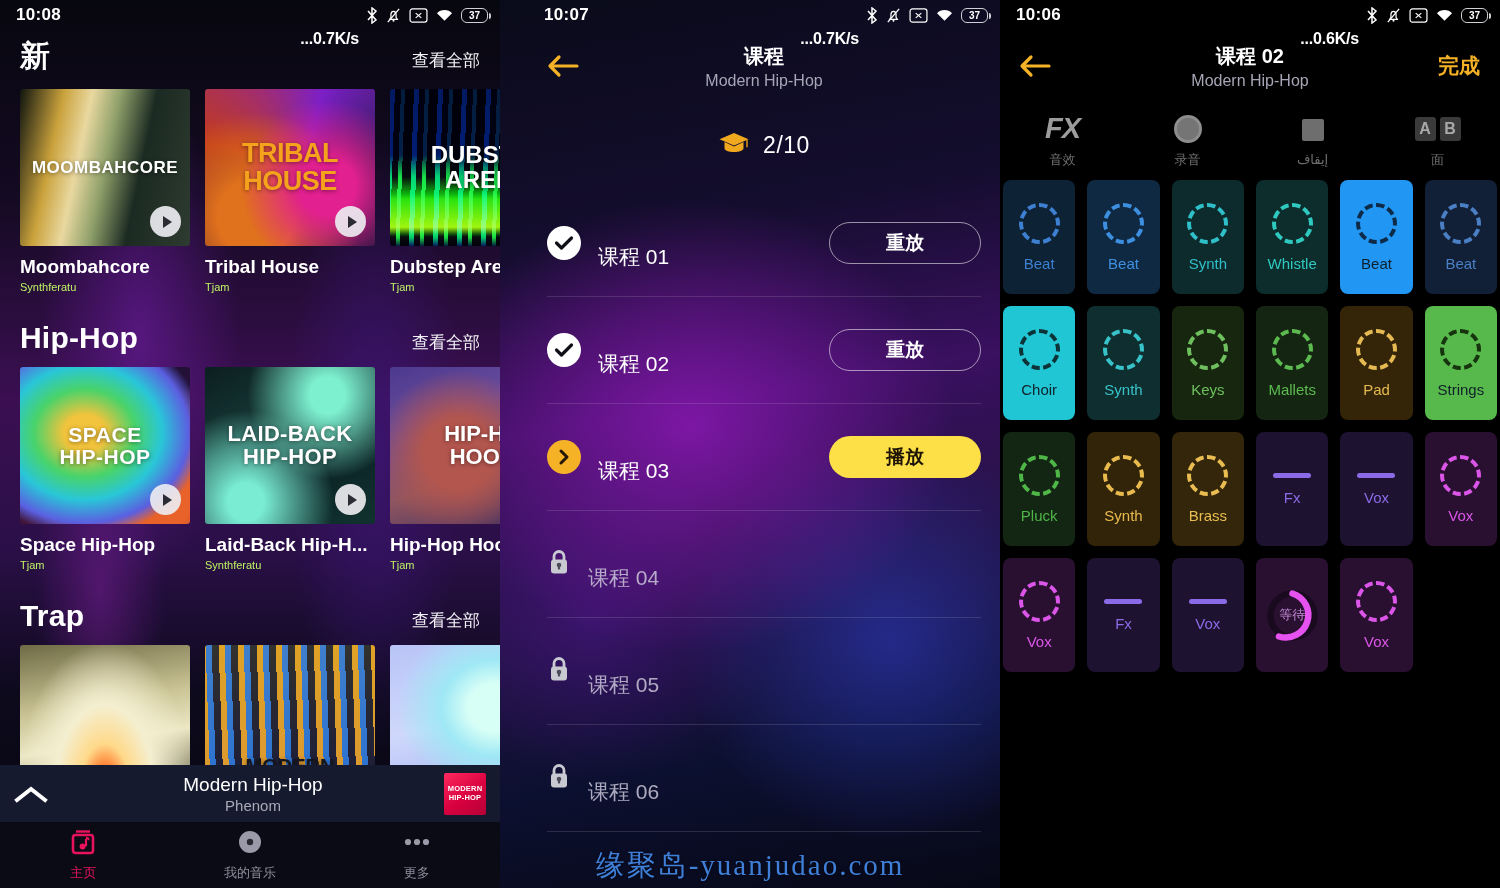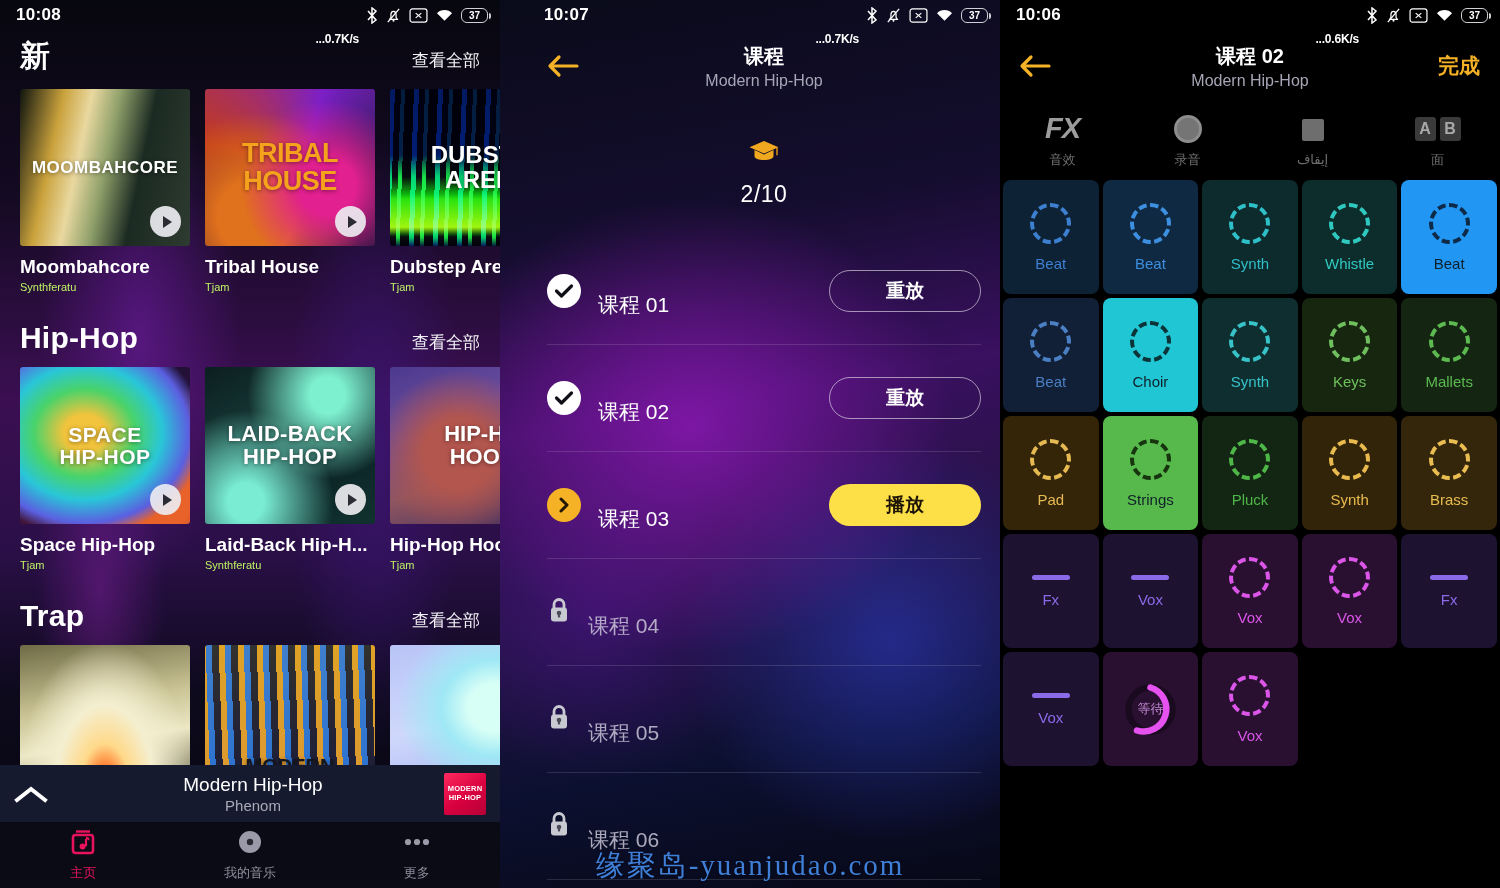--- a/index.html
+++ b/index.html
@@ -13,21 +13,21 @@
   .panel { width: 500px; height: 888px; position: relative; overflow: hidden; }
 
   
   .statusbar {
     height: 30px; display: flex; align-items: center;
     justify-content: space-between; padding: 0 12px 0 16px;
     position: relative; z-index: 40;
   }
   .sb-time { color: #fff; font-size: 17px; font-weight: bold; letter-spacing: .3px; }
   .sb-right { display: flex; align-items: center; gap: 7px; }
-  .sb-speed { color: #fff; font-size: 12px; font-weight: bold; letter-spacing: -.2px; margin-top: 48px; }
+  .sb-speed { color: #fff; font-size: 16px; font-weight: bold; letter-spacing: -.2px; margin-top: 48px; }
   .sb-ico { display: inline-flex; align-items: center; justify-content: center; }
   .batt {
     border: 1.6px solid #cfcfd6; border-radius: 6px; width: 27px; height: 15px;
     color: #fff; font-size: 10px; font-weight: bold;
     display: flex; align-items: center; justify-content: center; position: relative;
   }
   .batt::after{content:"";position:absolute;right:-4px;top:4px;width:2.5px;height:6px;background:#cfcfd6;border-radius:0 2px 2px 0;}
 
   
   .p1 { background: #0b0b18; }
@@ -138,21 +138,21 @@
       radial-gradient(ellipse 55% 30% at 78% 72%, rgba(44,58,190,.60), rgba(44,58,190,0) 76%),
       radial-gradient(ellipse 50% 24% at 18% 70%, rgba(88,22,160,.45), rgba(88,22,160,0) 74%),
       linear-gradient(170deg,#0a0b1a 0%, #140d2e 26%, #3a1060 45%, #231242 64%, #0c1030 82%, #070816 100%);
   }
   .p2-inner { position: relative; z-index: 5; }
   .topbar2 { height: 72px; display: flex; align-items: center; padding: 0 18px; position: relative; }
   .back-arrow { width: 44px; display: flex; align-items: center; }
   .tb-center { position: absolute; left: 0; right: 0; text-align: center; pointer-events: none; }
   .tb-t { color: #fff; font-size: 20px; font-weight: bold; }
   .tb-s { color: #a6a6b6; font-size: 16px; margin-top: 2px; }
-  .progress-row { display: flex; align-items: center; justify-content: center; gap: 13px; margin-top: 36px; flex-direction: column; }
+  .progress-row { display: flex; align-items: center; justify-content: center; gap: 13px; margin-top: 28px; }
   .progress-row .ptxt { color: #fff; font-size: 23px; font-weight: 500; letter-spacing: .5px; }
   .lessons { margin-top: 30px; padding: 0 19px; }
   .lesson {
     height: 107px; display: flex; align-items: center; gap: 17px;
     border-bottom: 1px solid rgba(255,255,255,.13);
   }
   .lesson:last-child { border-bottom: 1px solid rgba(255,255,255,.13); }
   .l-name { color: #fff; font-size: 21px; flex: 1; margin-top: 27px; }
   .lesson.locked .l-name { color: #cfcbdd; opacity: .82; }
   .badge-done {
@@ -188,22 +188,22 @@
   .fx-fx { color: #9c9c9c; font-size: 29px; font-weight: bold; font-style: italic; letter-spacing: -1px; }
   .fx-rec { width: 28px; height: 28px; border-radius: 50%; border: 3px solid #8d8d8d; background: #757575; }
   .fx-stop { width: 22px; height: 22px; background: #6e6e6e; border-radius: 2px; }
   .fx-ab { display: flex; gap: 4px; }
   .fx-ab span {
     width: 21px; height: 24px; background: #3a3a3a; color: #a8a8a8; border-radius: 3px;
     font-size: 16px; font-weight: bold; display: flex; align-items: center; justify-content: center;
   }
   .fx-lbl { color: #6e6e6e; font-size: 13px; }
   .padgrid {
-    display: grid; grid-template-columns: repeat(5, 1fr); grid-auto-rows: 114px;
-    gap: 4px; padding: 0 3px 3px 3px;
+    display: grid; grid-template-columns: repeat(6, 1fr); grid-auto-rows: 114px;
+    gap: 12px; padding: 0 3px 3px 3px;
   }
   .pad {
     border-radius: 8px; display: flex; flex-direction: column; align-items: center;
     justify-content: center; gap: 11px; position: relative;
   }
   .pad .pad-lbl { font-size: 15px; }
   .ring { width: 41px; height: 41px; border-radius: 50%; border: 4.5px dashed currentColor; }
   .bar { width: 38px; height: 5px; border-radius: 3px; background: currentColor; }
   .loader { width: 55px; height: 55px; position: relative; display:flex; align-items:center; justify-content:center; }
   .loader .lbl-wait { position: absolute; font-size: 13px; color: #c489d8; }

